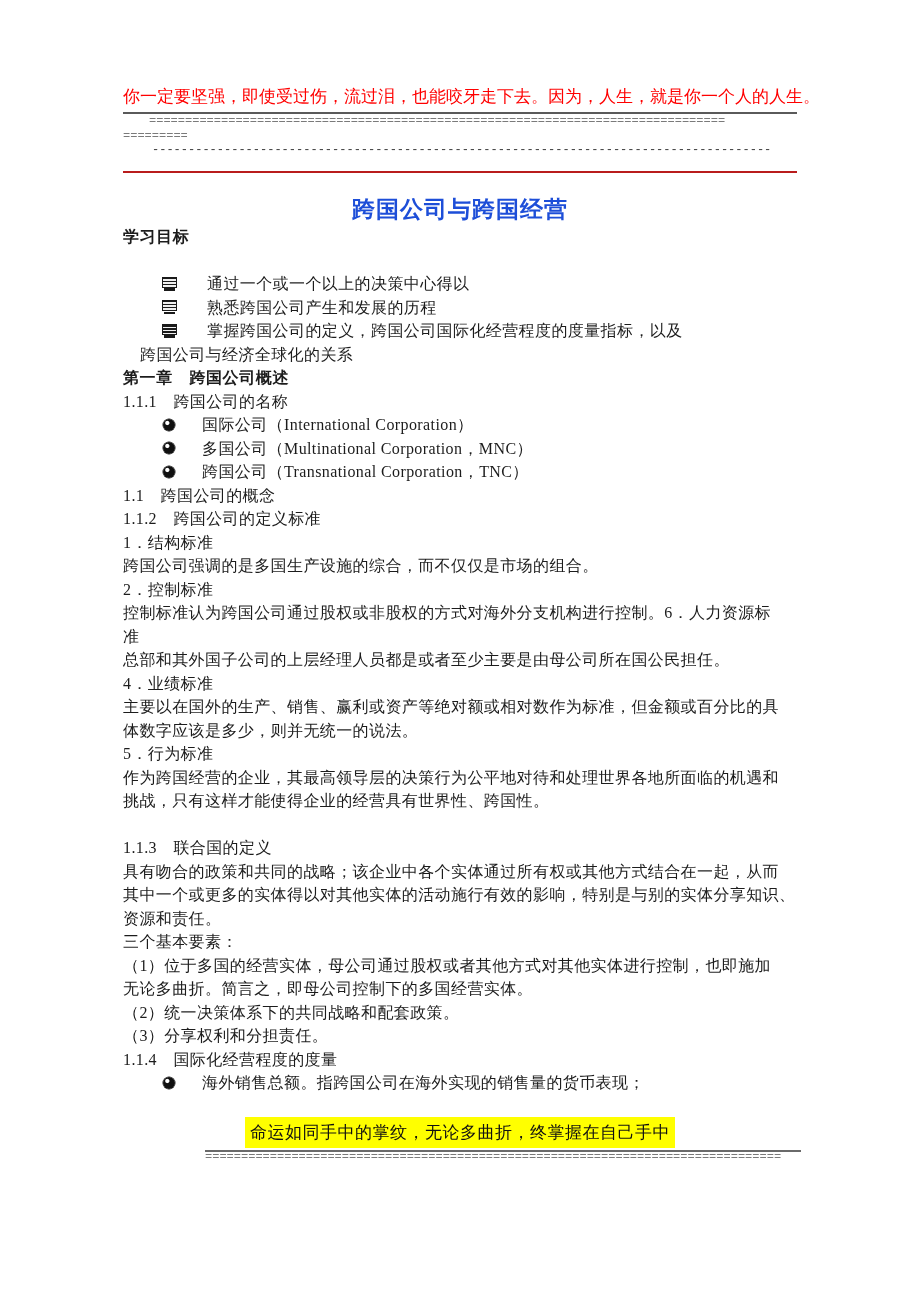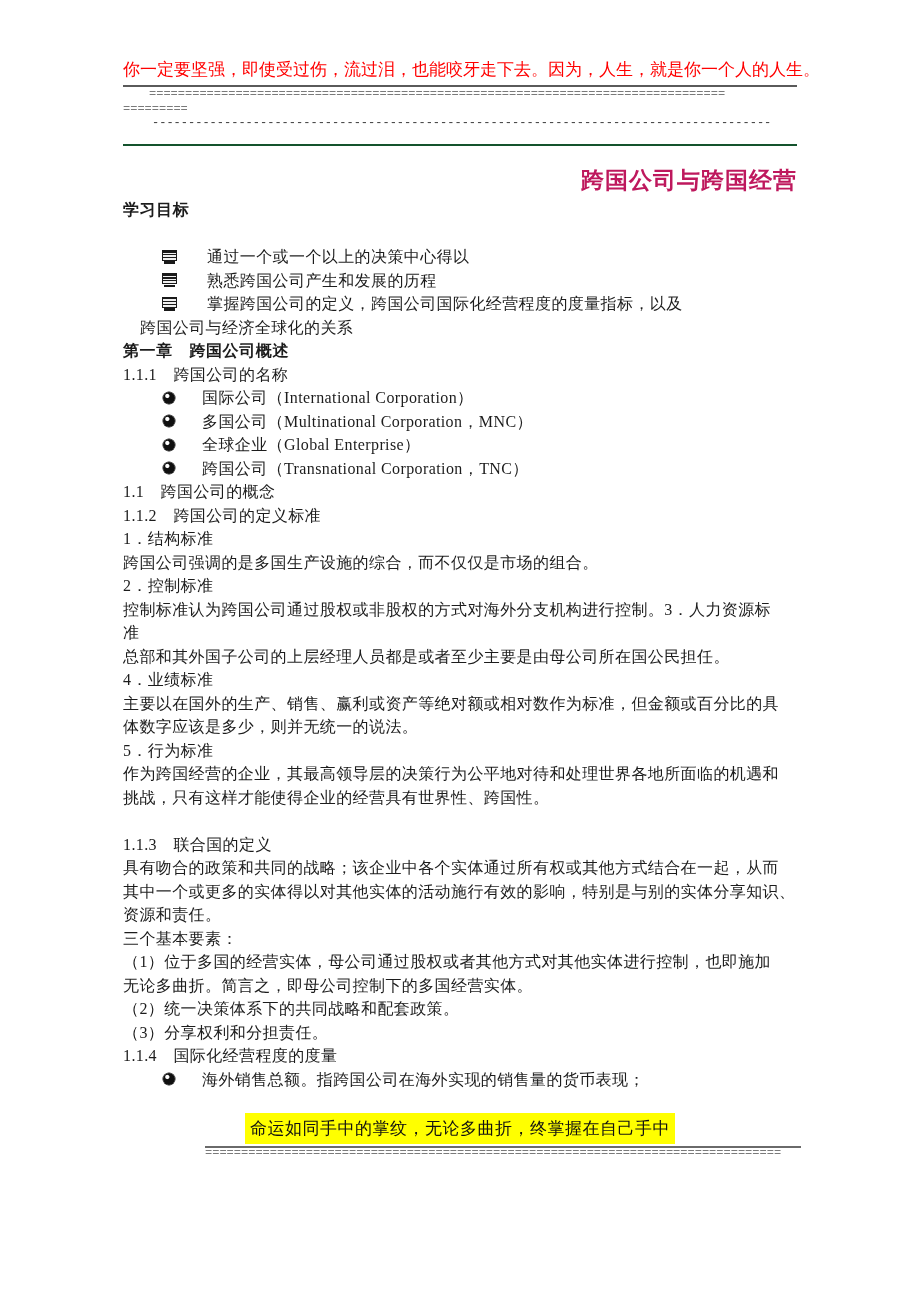--- a/index.html
+++ b/index.html
@@ -2,34 +2,34 @@
 <html lang="zh"><head>
 <meta charset="utf-8">
 <style>
   html,body{margin:0;padding:0;background:#ffffff;}
   .page{
     width:920px;height:1302px;background:#ffffff;box-sizing:border-box;
     padding:58px 123px 0 123px;position:relative;overflow:hidden;
     font-family:"Liberation Serif","DejaVu Serif",serif;color:#1c1c1c;
   }
   
-  .header{border-bottom:2px solid #14532d;}
+  .header{border-bottom:2px solid #b91c1c;margin-top:27px;}
   .header-quote{
     font-size:17px;line-height:23px;color:#ff0000;text-align:center;
     white-space:nowrap;border-bottom:2px solid #5a5a5a;padding-bottom:4px;
   }
   .rule{color:#7a7a7a;white-space:nowrap;overflow:hidden;font-family:"Liberation Mono","DejaVu Sans Mono",monospace;}
   .rule-equals-long{margin-left:26px;width:622px;font-size:12px;height:15px;line-height:15px;}
   .rule-equals-short{font-size:12px;height:16px;line-height:15px;}
   .rule-dashes{margin-left:29px;width:618px;font-size:12px;height:13px;line-height:11px;color:#3d3d3d;margin-bottom:13px;}
   
   .doc-title{
-    margin:20px 0 0 0;height:32px;line-height:32px;text-align:right;
-    font-size:23px;font-weight:bold;color:#be185d;
-    font-family:Liberation Mono, monospace;letter-spacing:1px;
+    margin:20px 0 0 0;height:32px;line-height:32px;text-align:center;
+    font-size:23px;font-weight:bold;color:#1d4ed8;
+    font-family:Liberation Sans, sans-serif;letter-spacing:1px;
   }
   
   .content{font-size:16px;letter-spacing:0.4px;}
   .line{height:23.5px;line-height:23.5px;white-space:nowrap;}
   .heading-bold{font-weight:bold;font-family:"Liberation Sans","DejaVu Sans",sans-serif;letter-spacing:0.6px;}
   .continuation{padding-left:17px;}
   .bullet-monitor,.bullet-florette{display:flex;align-items:center;}
   .monitor-icon{
     flex:0 0 auto;position:relative;width:13px;height:9px;margin:-3px 30px 0 39px;
     border:1px solid #1a1a1a;
@@ -85,32 +85,28 @@
       <div class="line bullet-florette">
         <span class="florette-icon"></span>
         <span class="bullet-text">国际公司（International Corporation）</span>
       </div>
       <div class="line bullet-florette">
         <span class="florette-icon"></span>
         <span class="bullet-text">多国公司（Multinational Corporation，MNC）</span>
       </div>
       <div class="line bullet-florette">
         <span class="florette-icon"></span>
-        <span class="bullet-text">全球企业（Global Enterprise）</span>
-      </div>
-      <div class="line bullet-florette">
-        <span class="florette-icon"></span>
         <span class="bullet-text">跨国公司（Transnational Corporation，TNC）</span>
       </div>
       <div class="line body">1.1　跨国公司的概念</div>
       <div class="line body">1.1.2　跨国公司的定义标准</div>
       <div class="line body">1．结构标准</div>
       <div class="line body">跨国公司强调的是多国生产设施的综合，而不仅仅是市场的组合。</div>
       <div class="line body">2．控制标准</div>
-      <div class="line body">控制标准认为跨国公司通过股权或非股权的方式对海外分支机构进行控制。3．人力资源标</div>
+      <div class="line body">控制标准认为跨国公司通过股权或非股权的方式对海外分支机构进行控制。6．人力资源标</div>
       <div class="line body">准</div>
       <div class="line body">总部和其外国子公司的上层经理人员都是或者至少主要是由母公司所在国公民担任。</div>
       <div class="line body">4．业绩标准</div>
       <div class="line body">主要以在国外的生产、销售、赢利或资产等绝对额或相对数作为标准，但金额或百分比的具</div>
       <div class="line body">体数字应该是多少，则并无统一的说法。</div>
       <div class="line body">5．行为标准</div>
       <div class="line body">作为跨国经营的企业，其最高领导层的决策行为公平地对待和处理世界各地所面临的机遇和</div>
       <div class="line body">挑战，只有这样才能使得企业的经营具有世界性、跨国性。</div>
       <div class="line blank"></div>
       <div class="line body">1.1.3　联合国的定义</div>

